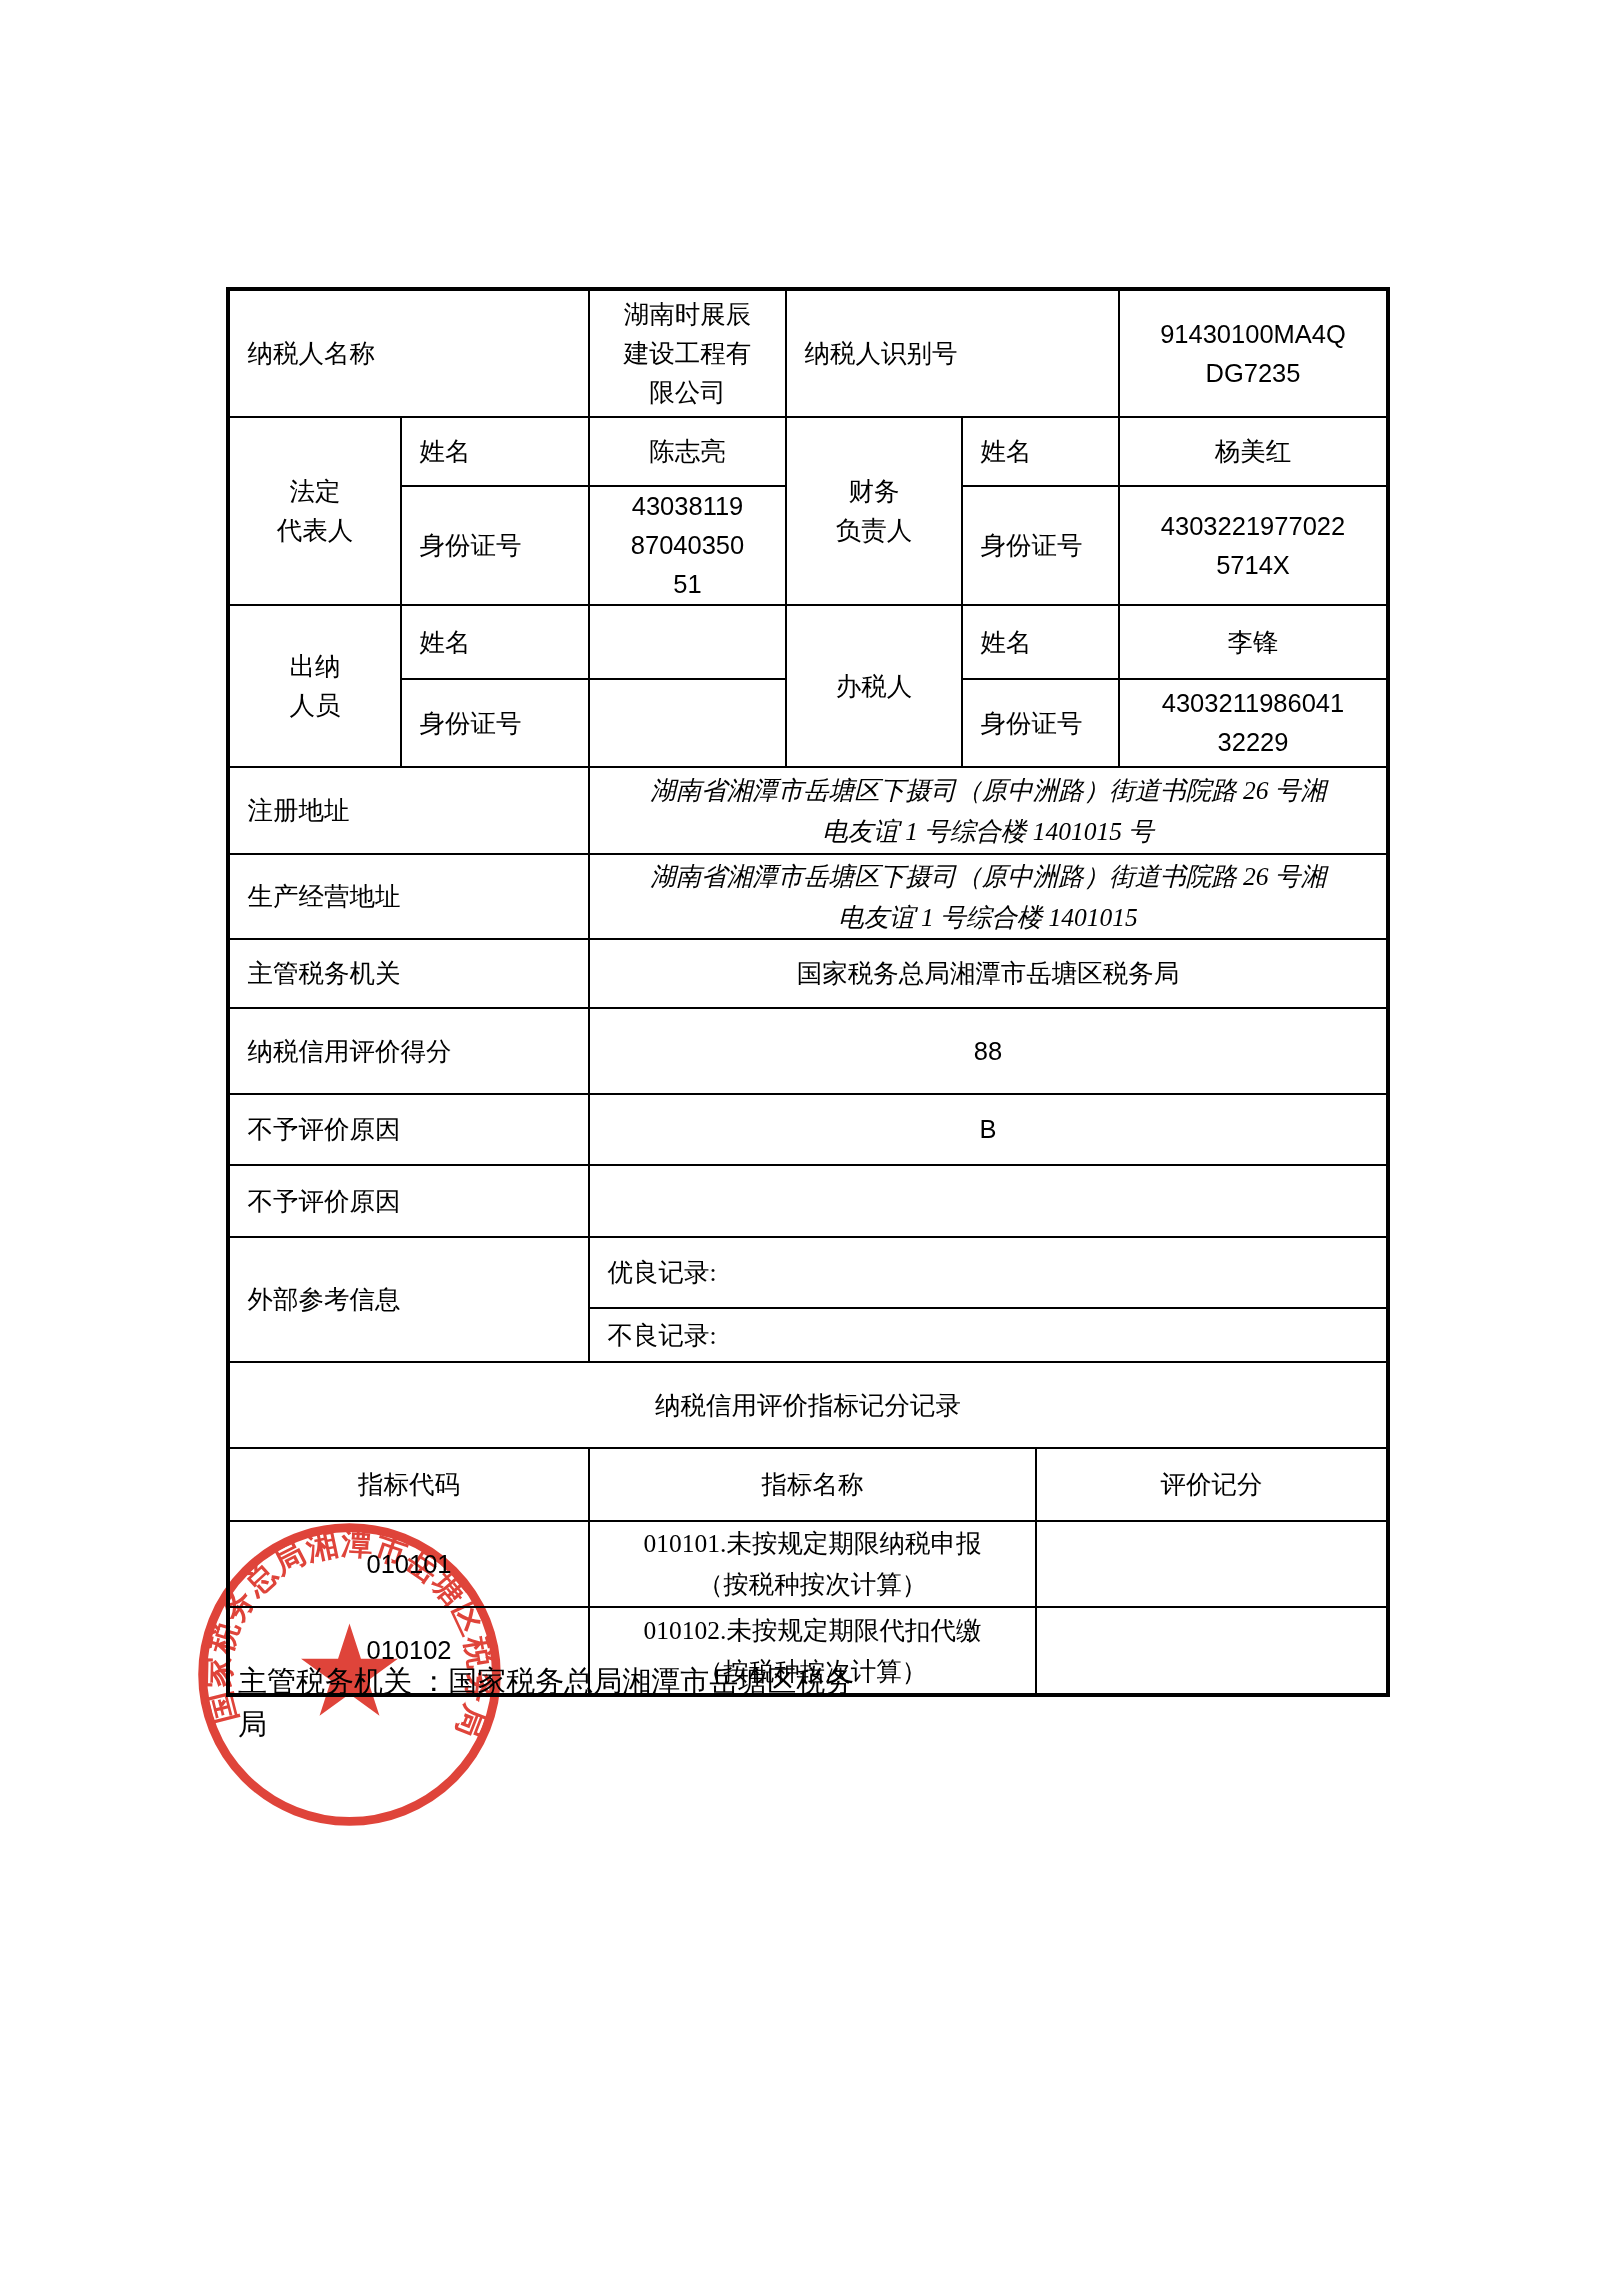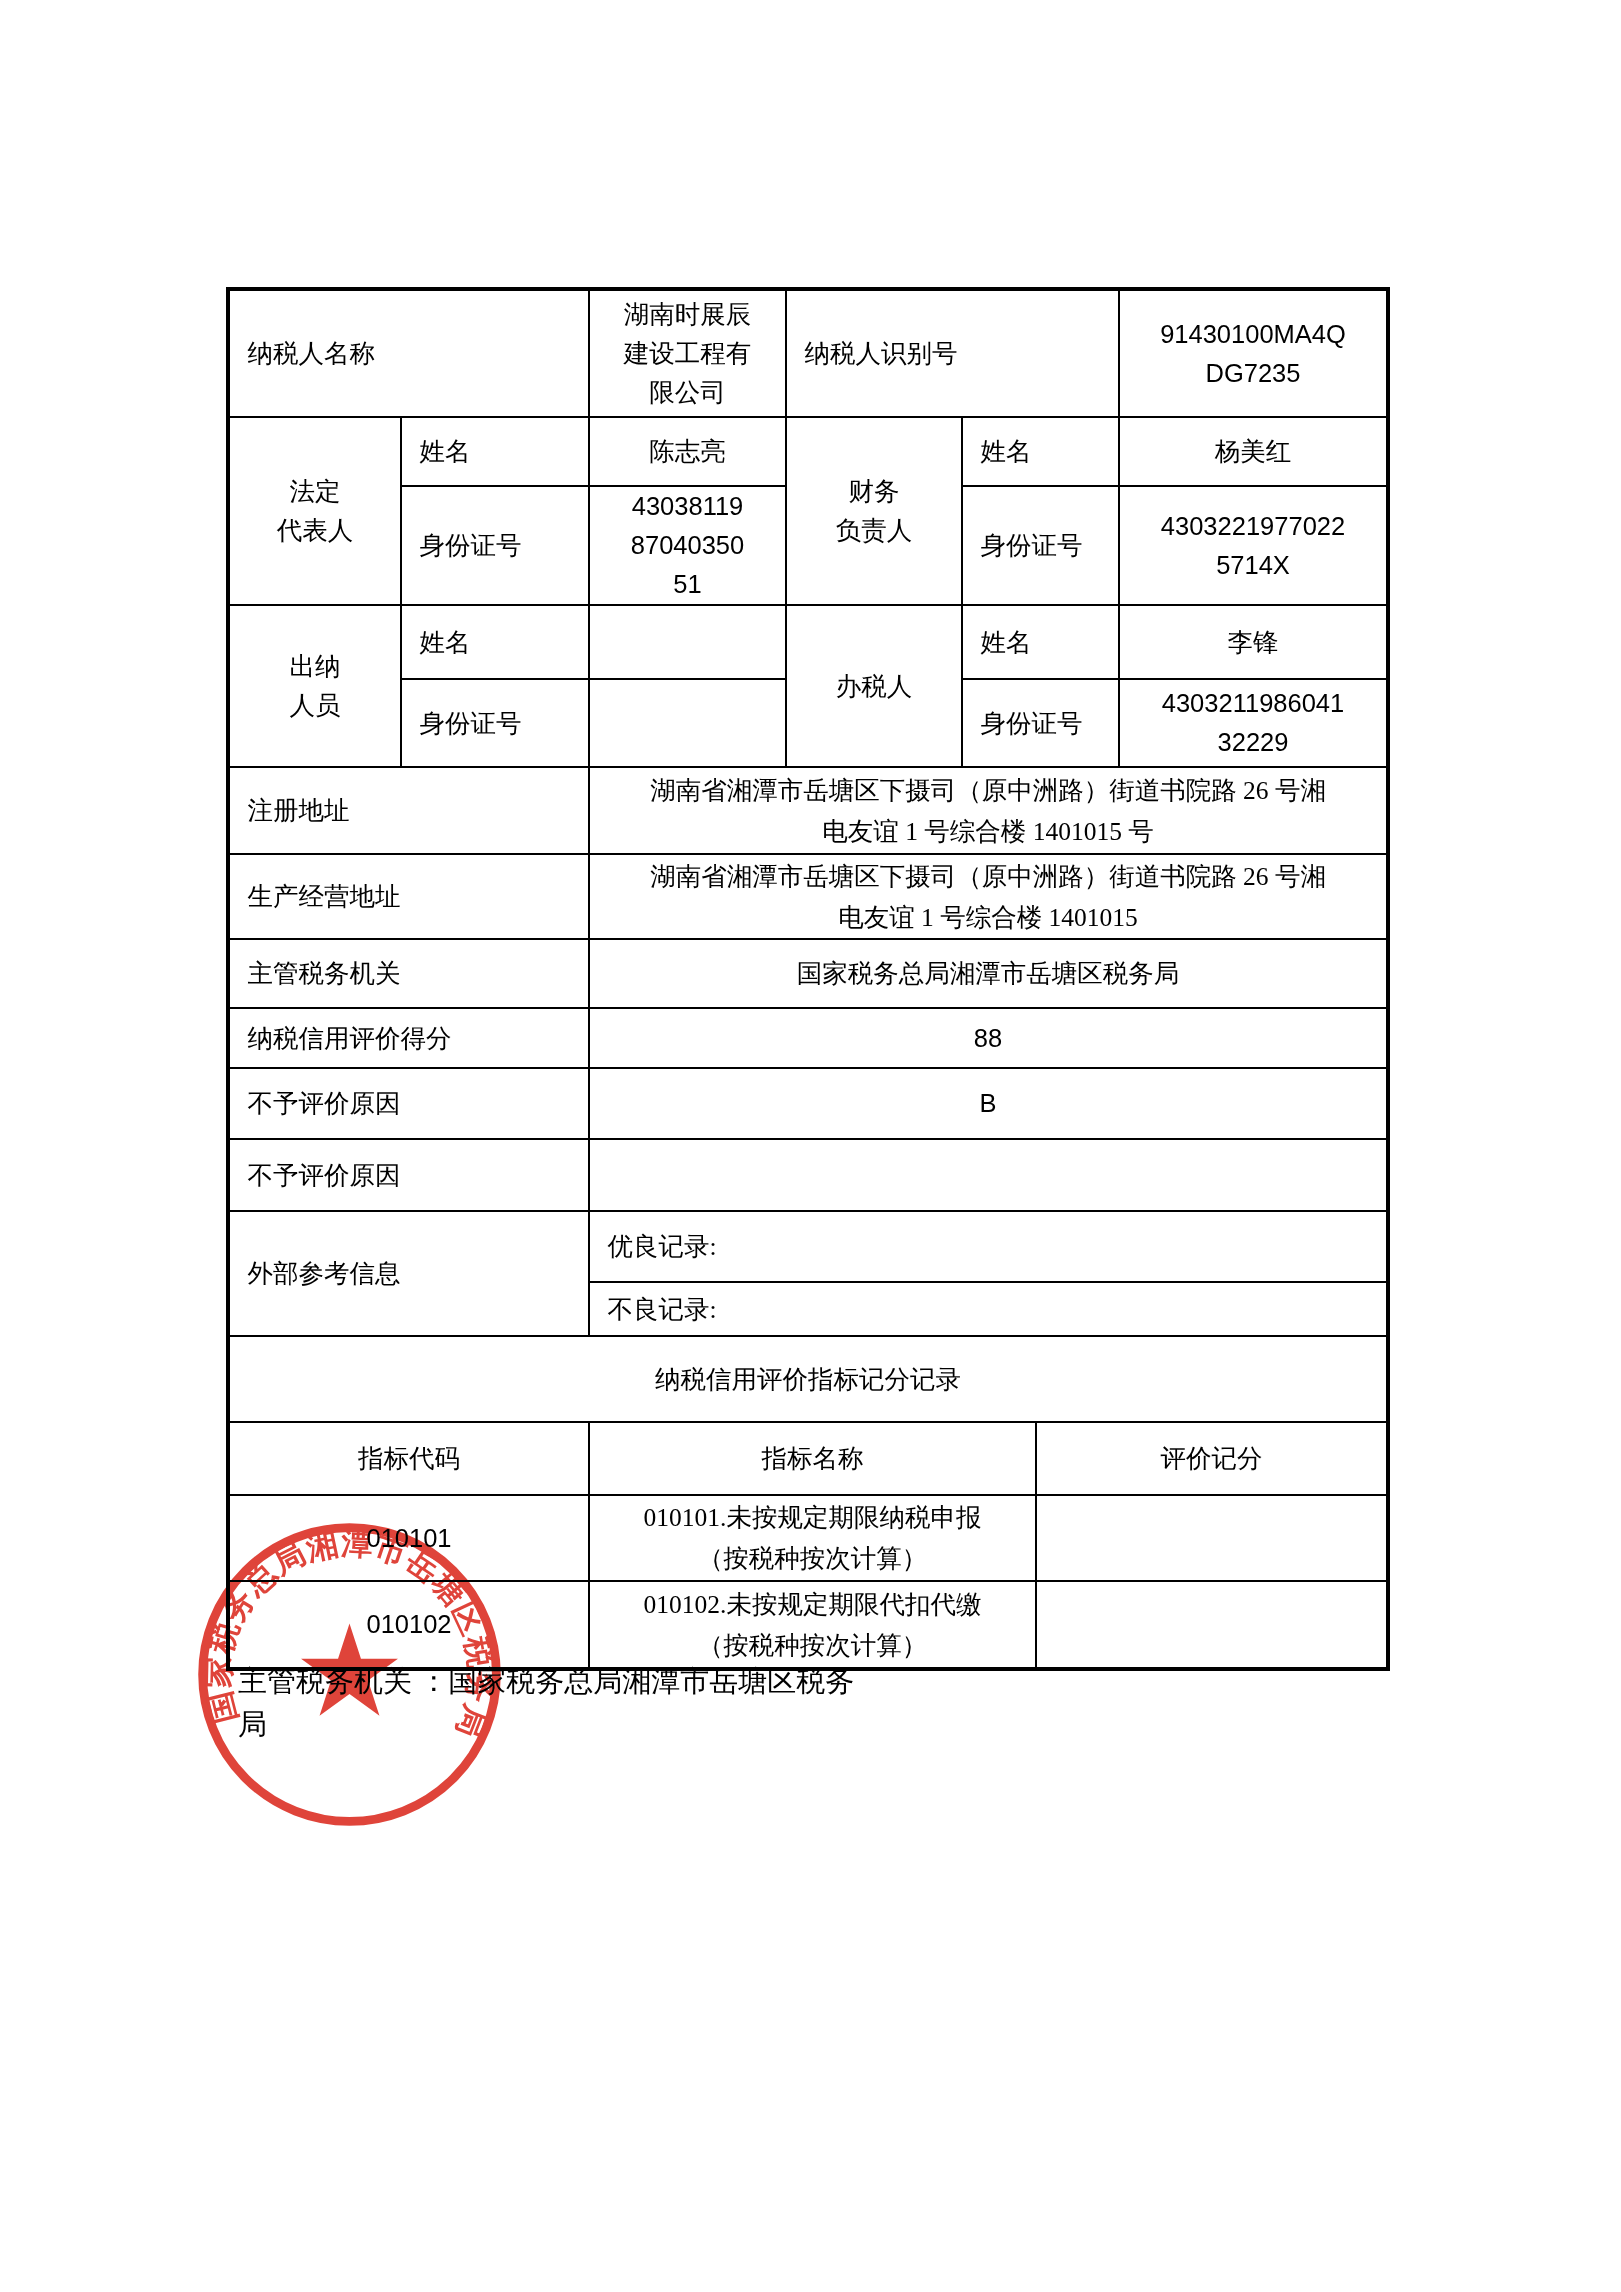--- a/index.html
+++ b/index.html
@@ -29,21 +29,21 @@
     border-top:2.9px solid #000;border-bottom:2.9px solid #000;
     vertical-align:middle;padding:0;overflow:hidden;
   }
   .lbl{text-align:left;padding-left:17.6px;}
   .ctr{text-align:center;}
   .ml{white-space:pre-line;}
   .num{
     font-family:"Liberation Sans","DejaVu Sans",sans-serif;
     word-break:break-all;padding:0 36px;text-align:center;
   }
-  .lh42{line-height:41px;}
+  .lh42{line-height:41px;font-style:italic;}
   .indname{line-height:41px;border-radius:13px;}
 
   .footer{
     position:absolute;left:238px;top:1660px;width:1151px;
     display:flex;align-items:flex-start;
     font-size:29px;line-height:43px;
   }
   .footer .left{width:637px;}
   .footer .right{
     margin-left:auto;text-align:right;white-space:nowrap;
@@ -122,21 +122,21 @@
       <tr style="height:85px">
         <td colspan="2" class="lbl">生产经营地址</td>
         <td colspan="5" class="ctr ml lh42">湖南省湘潭市岳塘区下摄司（原中洲路）街道书院路 26 号湘
 电友谊 1 号综合楼 1401015</td>
       </tr>
 
       <tr style="height:69px">
         <td colspan="2" class="lbl">主管税务机关</td>
         <td colspan="5" class="ctr">国家税务总局湘潭市岳塘区税务局</td>
       </tr>
-      <tr style="height:60px">
+      <tr style="height:86px">
         <td colspan="2" class="lbl">纳税信用评价得分</td>
         <td colspan="5" class="ctr num">88</td>
       </tr>
       <tr style="height:71px">
         <td colspan="2" class="lbl">不予评价原因</td>
         <td colspan="5" class="ctr num">B</td>
       </tr>
       <tr style="height:72px">
         <td colspan="2" class="lbl">不予评价原因</td>
         <td colspan="5" class="ctr"></td>

